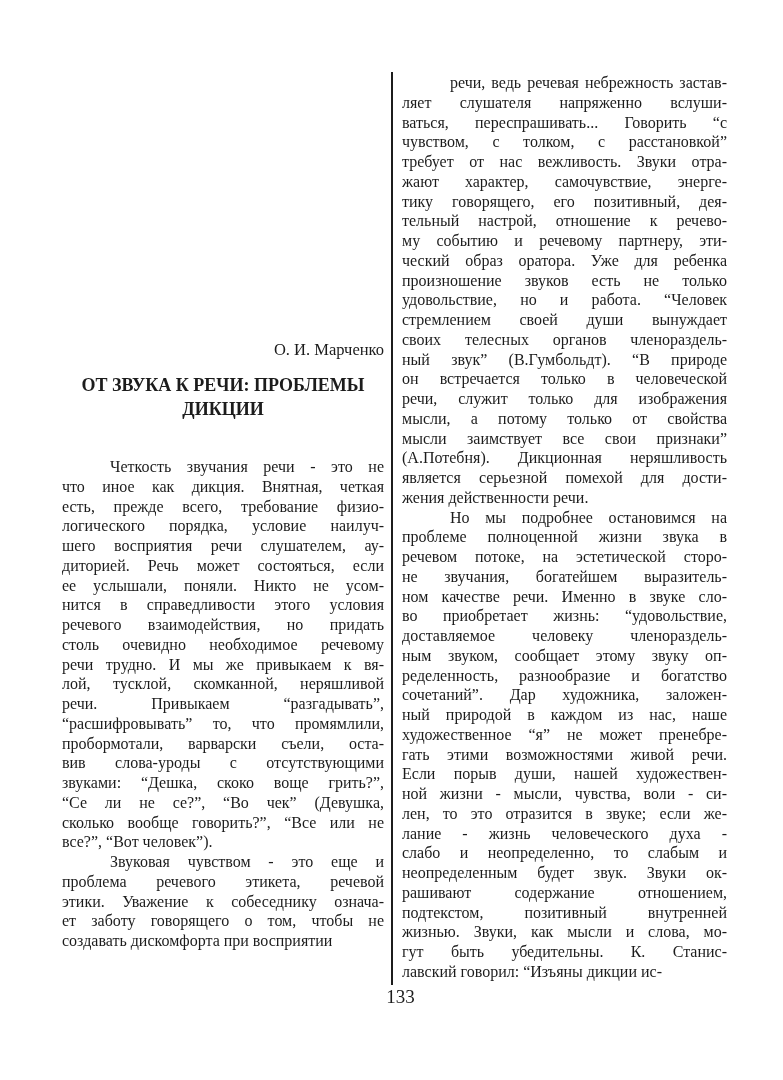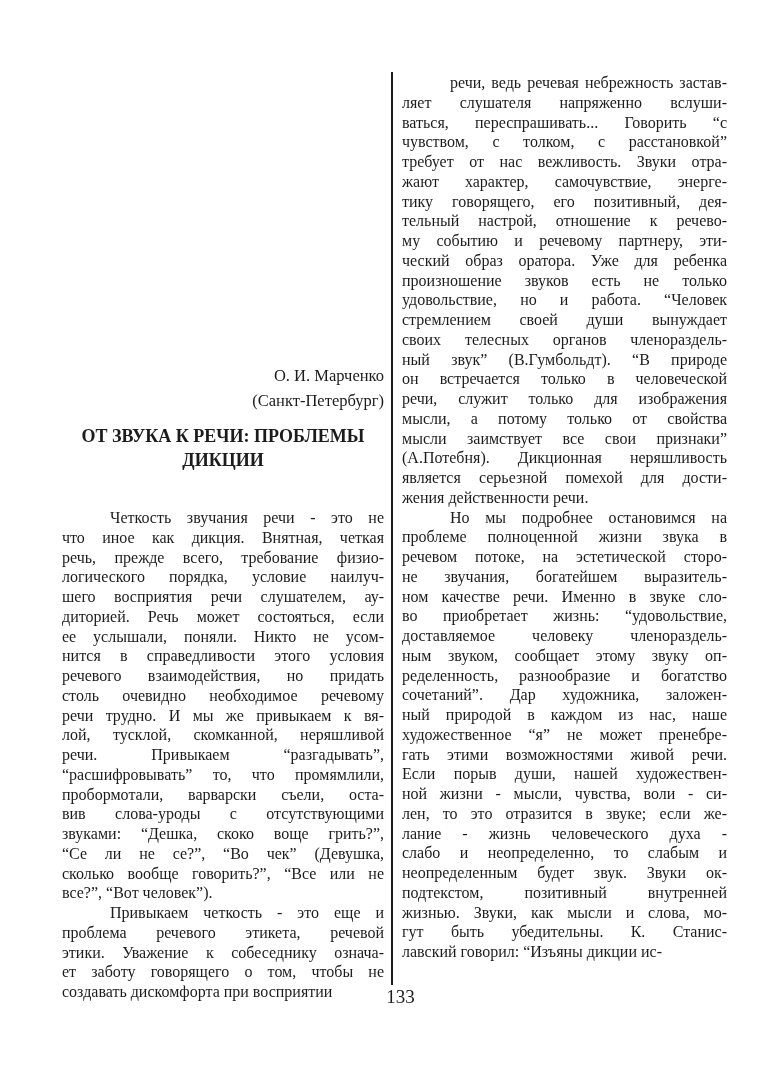--- a/index.html
+++ b/index.html
@@ -3,21 +3,21 @@
 <meta charset="utf-8">
 <style>
   html,body { margin:0; padding:0; background:#e8e8e8; }
   .page {
     position:relative; width:783px; height:1080px; margin:0 auto;
     background:#ffffff; color:#1c1c1c;
     font-family:"Liberation Serif","DejaVu Serif",serif;
     overflow:hidden;
   }
   .col { position:absolute; font-size:16px; line-height:19.75px; }
-  .col-left  { left:62px;  top:363px; width:322px; }
+  .col-left  { left:62px;  top:337px; width:322px; }
   .col-right { left:402px; top:73px;  width:325px; }
   .author-block { text-align:right; font-size:16.5px; line-height:25px; }
   .article-title {
     margin:11px 0 0 0; text-align:center;
     font-size:18px; line-height:24px; font-weight:bold;
   }
   .body-text { margin-top:36px; }
   .tline {
     text-align:justify; text-align-last:justify;
     height:19.75px; overflow:hidden;
@@ -34,48 +34,47 @@
   }
 </style>
 </head>
 <body>
 
 <div class="page">
 
   <div class="col col-left">
     <div class="author-block">
       <div>О. И. Марченко</div>
-      <div>(Санкт-Петербург)</div>
     </div>
     <h1 class="article-title">ОТ ЗВУКА К РЕЧИ: ПРОБЛЕМЫ ДИКЦИИ</h1>
     <div class="body-text">
       <div>
           <div class="tline indent">Четкость звучания речи - это не</div>
           <div class="tline">что иное как дикция. Внятная, четкая</div>
-          <div class="tline">речь, прежде всего, требование физио-</div>
+          <div class="tline">есть, прежде всего, требование физио-</div>
           <div class="tline">логического порядка, условие наилуч-</div>
           <div class="tline">шего восприятия речи слушателем, ау-</div>
           <div class="tline">диторией. Речь может состояться, если</div>
           <div class="tline">ее услышали, поняли. Никто не усом-</div>
           <div class="tline">нится в справедливости этого условия</div>
           <div class="tline">речевого взаимодействия, но придать</div>
           <div class="tline">столь очевидно необходимое речевому</div>
           <div class="tline">речи трудно. И мы же привыкаем к вя-</div>
           <div class="tline">лой, тусклой, скомканной, неряшливой</div>
           <div class="tline">речи. Привыкаем “разгадывать”,</div>
           <div class="tline">“расшифровывать” то, что промямлили,</div>
           <div class="tline">пробормотали, варварски съели, оста-</div>
           <div class="tline">вив слова-уроды с отсутствующими</div>
           <div class="tline">звуками: “Дешка, скоко воще грить?”,</div>
           <div class="tline">“Се ли не се?”, “Во чек” (Девушка,</div>
           <div class="tline">сколько вообще говорить?”, “Все или не</div>
           <div class="tline last">все?”, “Вот человек”).</div>
         </div>
       <div>
-          <div class="tline indent">Привыкаем четкость - это еще и</div>
+          <div class="tline indent">Звуковая чувством - это еще и</div>
           <div class="tline">проблема речевого этикета, речевой</div>
           <div class="tline">этики. Уважение к собеседнику означа-</div>
           <div class="tline">ет заботу говорящего о том, чтобы не</div>
           <div class="tline last">создавать дискомфорта при восприятии</div>
         </div>
     </div>
   </div>
 
   <div class="divider"></div>
 
@@ -117,20 +116,21 @@
         <div class="tline">сочетаний”. Дар художника, заложен-</div>
         <div class="tline">ный природой в каждом из нас, наше</div>
         <div class="tline">художественное “я” не может пренебре-</div>
         <div class="tline">гать этими возможностями живой речи.</div>
         <div class="tline">Если порыв души, нашей художествен-</div>
         <div class="tline">ной жизни - мысли, чувства, воли - си-</div>
         <div class="tline">лен, то это отразится в звуке; если же-</div>
         <div class="tline">лание - жизнь человеческого духа  -</div>
         <div class="tline">слабо и неопределенно, то слабым и</div>
         <div class="tline">неопределенным будет звук. Звуки ок-</div>
+        <div class="tline">рашивают содержание отношением,</div>
         <div class="tline">подтекстом, позитивный внутренней</div>
         <div class="tline">жизнью. Звуки, как мысли и слова, мо-</div>
         <div class="tline">гут быть убедительны. К. Станис-</div>
         <div class="tline last">лавский говорил: “Изъяны дикции ис-</div>
       </div>
   </div>
 
   <div class="page-number">133</div>
 
 </div>

